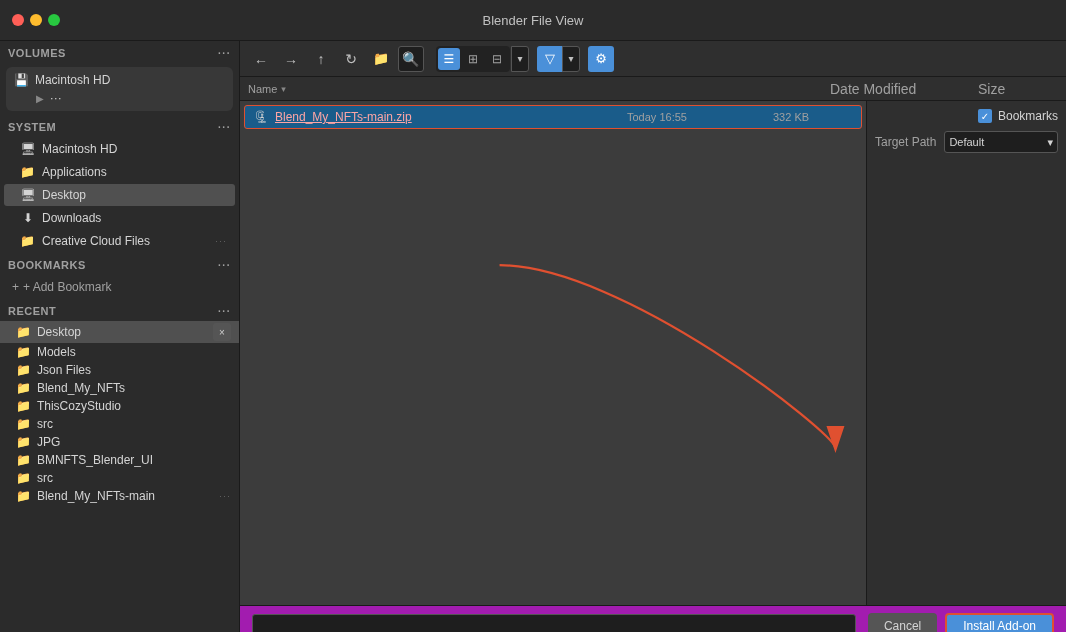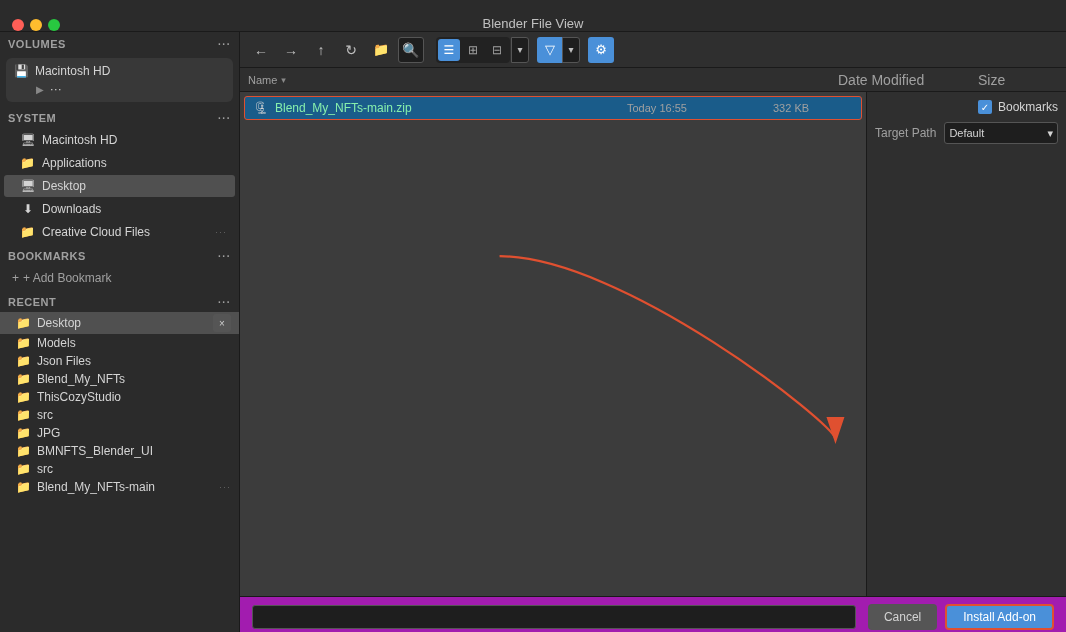--- a/index.html
+++ b/index.html
@@ -8,24 +8,24 @@
       height: 632px;
       background: #3c3c3c;
       font-family: -apple-system, BlinkMacSystemFont, 'Segoe UI', sans-serif;
       font-size: 12px;
       color: #d4d4d4;
       overflow: hidden;
     }
 
     
     .titlebar {
-      height: 32px;
+      height: 41px;
       background: #2b2b2b;
       display: flex;
-      align-items: flex-end;
+      align-items: center;
       justify-content: center;
       position: relative;
       border-bottom: 1px solid #1a1a1a;
     }
     .titlebar-buttons {
       position: absolute;
       left: 12px;
       display: flex;
       gap: 6px;
     }
@@ -298,21 +298,21 @@
     }
 
     
     .col-headers {
       display: flex;
       align-items: center;
       height: 24px;
       background: #2f2f2f;
       border-bottom: 1px solid #1a1a1a;
       padding: 0 8px;
-      gap: 0;
+      gap: 8px;
     }
     .col-name {
       flex: 1;
       display: flex;
       align-items: center;
       gap: 4px;
       font-size: 11px;
       color: #a0a0a0;
     }
     .col-filter {
@@ -350,21 +350,22 @@
       height: 16px;
       display: flex;
       align-items: center;
       justify-content: center;
       font-size: 12px;
       flex-shrink: 0;
     }
     .file-row .file-name {
       flex: 1;
       font-size: 12px;
-      color: #86efac;
+      color: #fca5a5;
+      text-decoration: underline;
     }
     .file-row .file-date {
       width: 140px;
       font-size: 11px;
       color: #a0a0a0;
     }
     .file-row .file-size {
       width: 80px;
       font-size: 11px;
       color: #a0a0a0;

